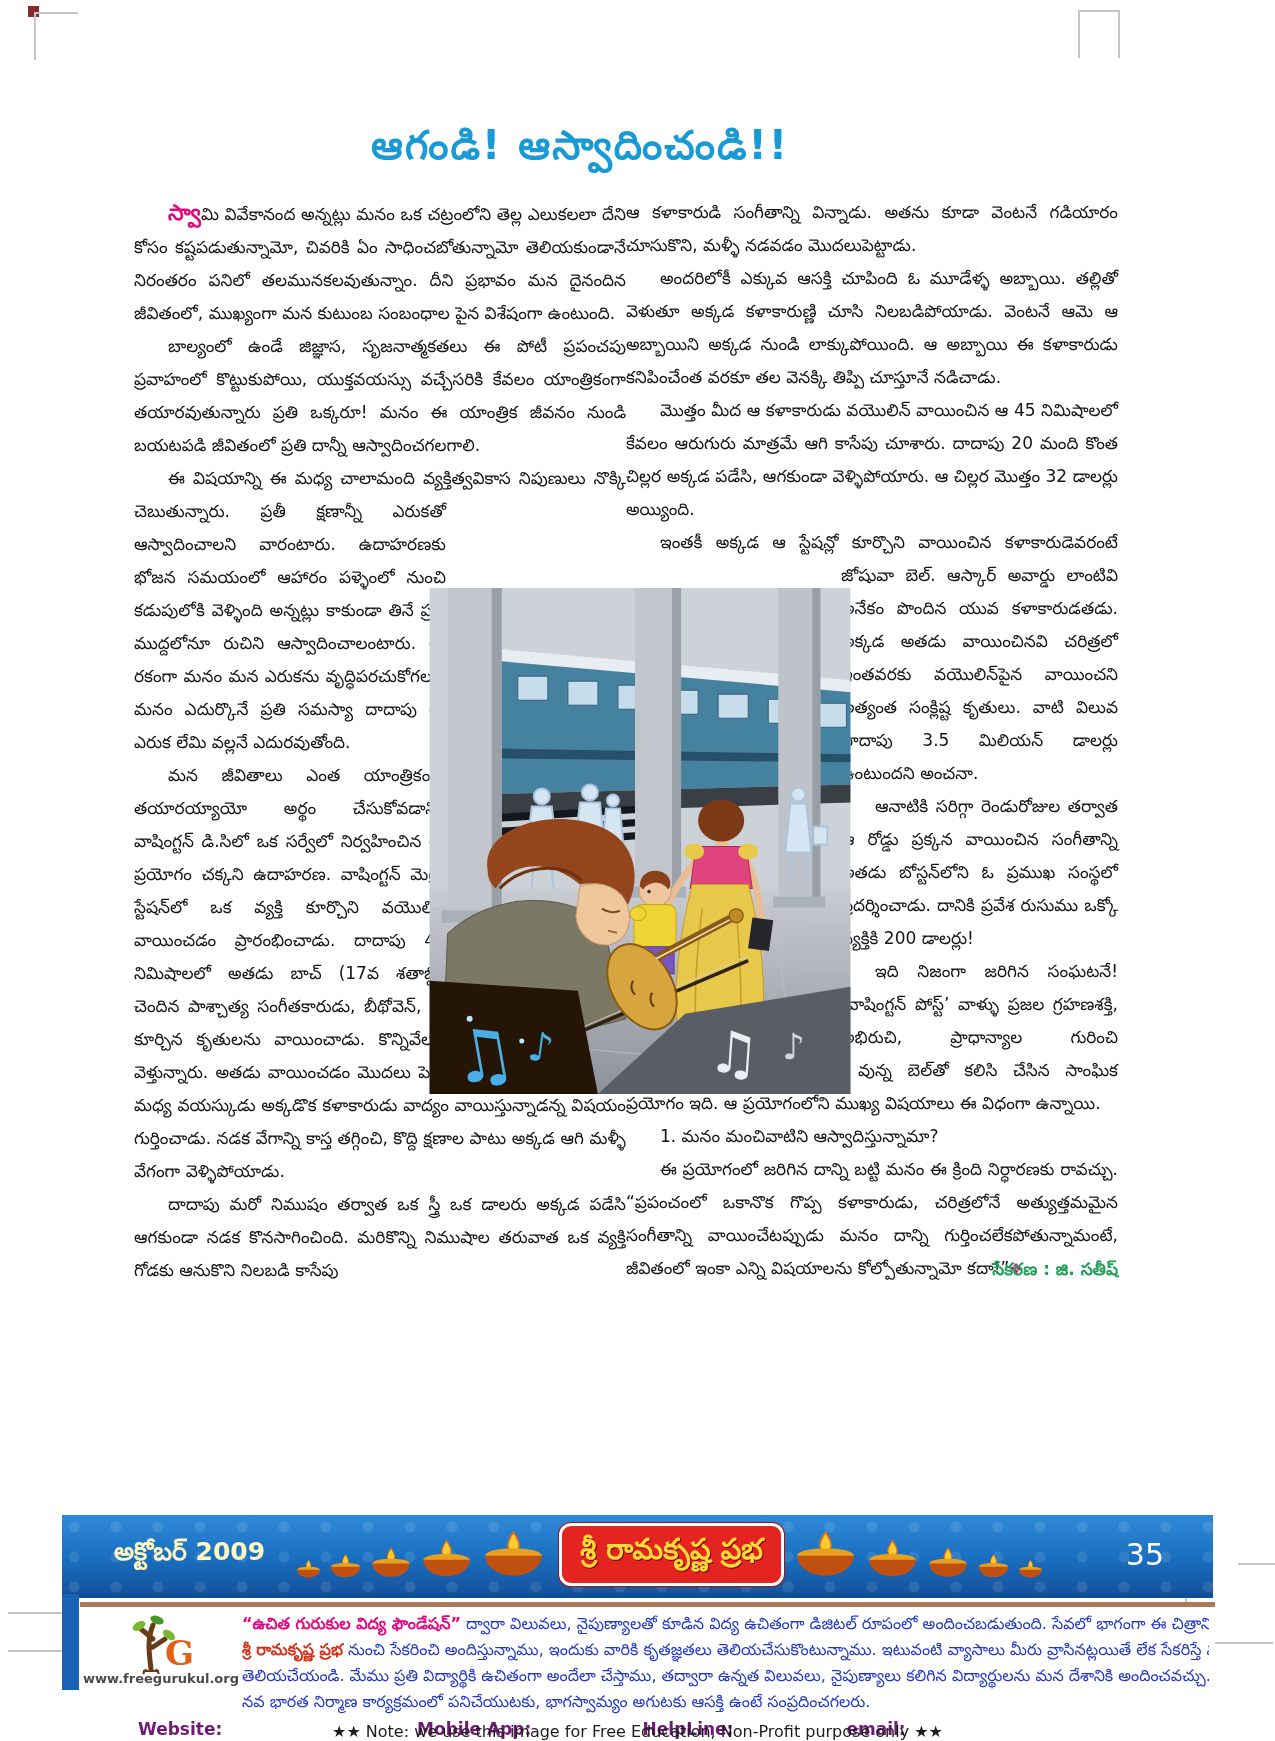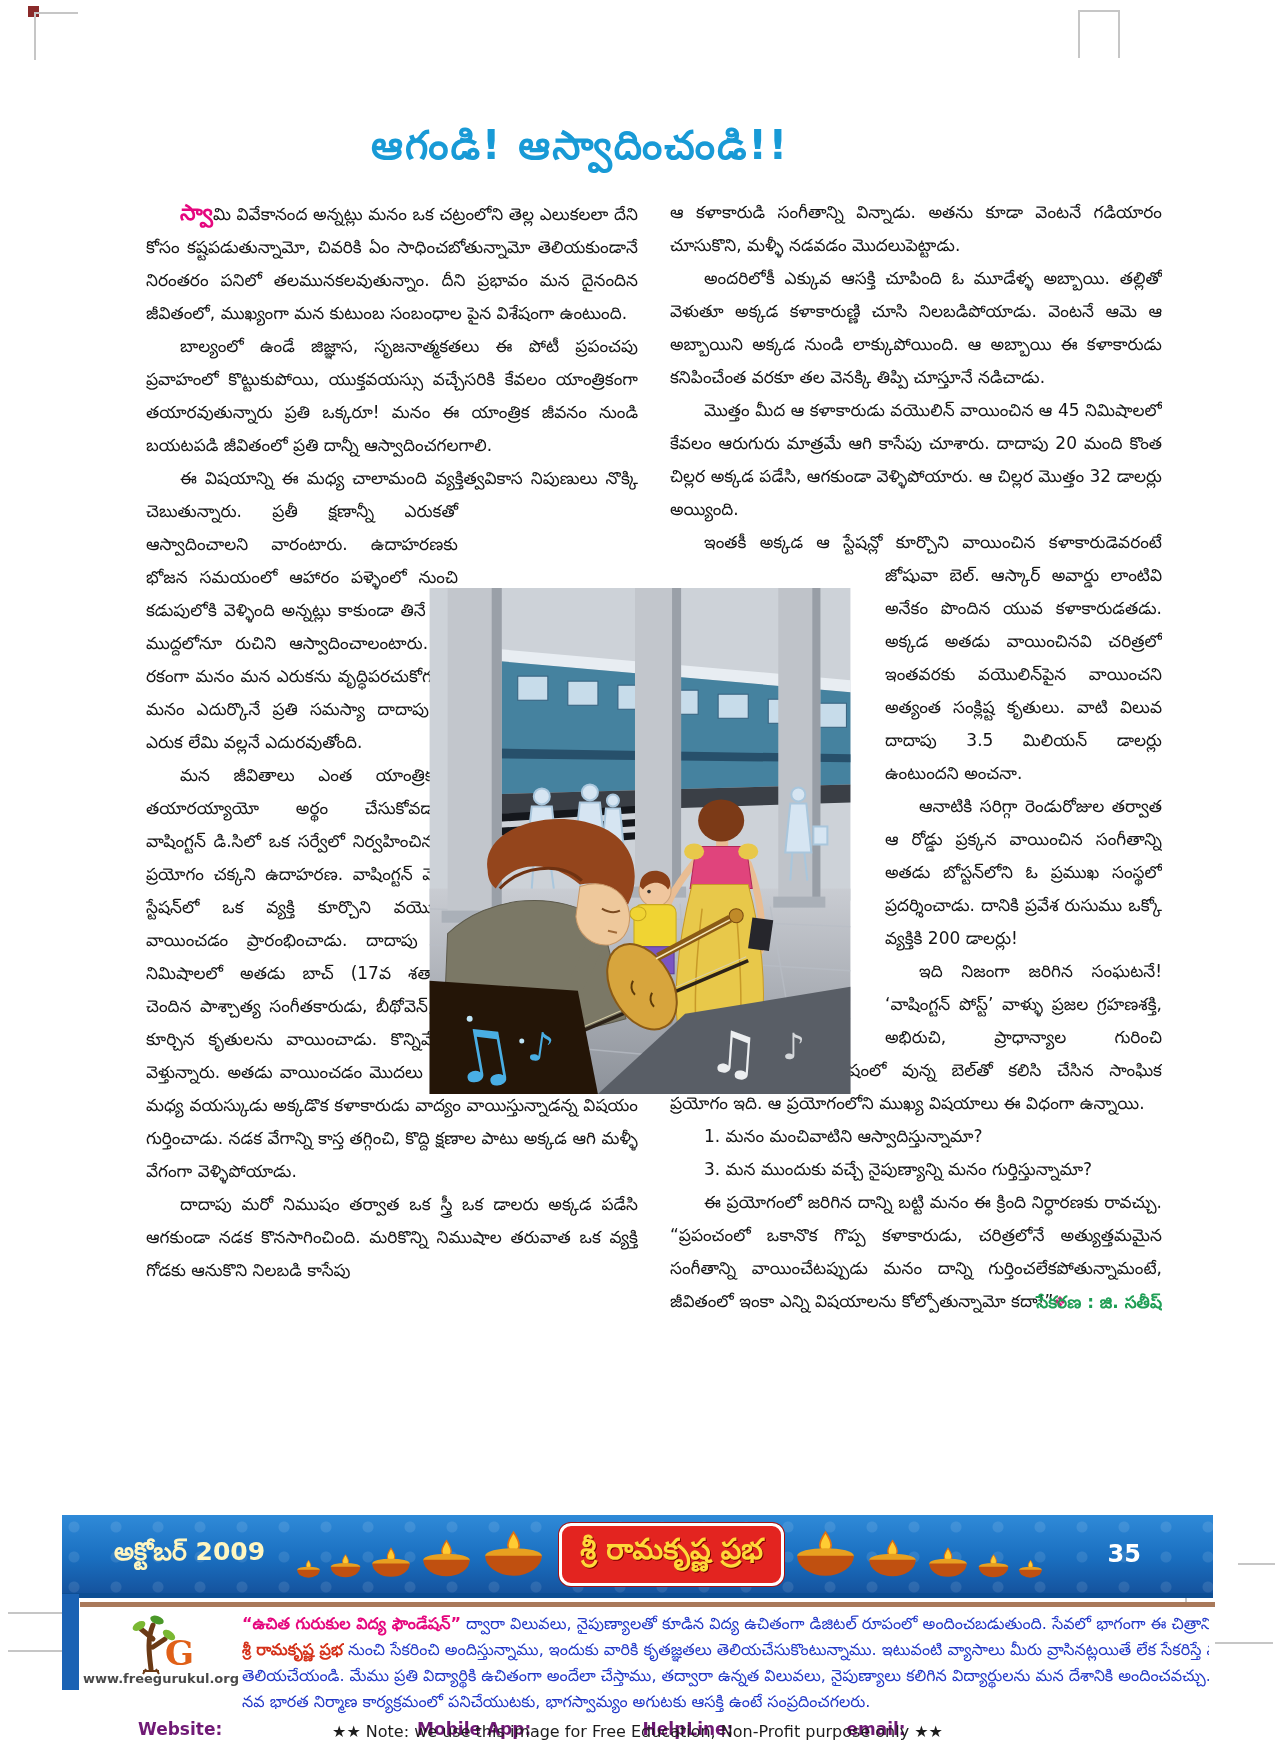--- a/index.html
+++ b/index.html
@@ -8,22 +8,22 @@
 
   
   .mark{position:absolute;background:#c6c6c6;}
   .mark.sq{background:#8a2a2a;}
 
   
   .title{position:absolute;left:0;top:122px;width:1160px;text-align:center;margin:0;
          font-size:40px;font-weight:bold;color:#189ad6;letter-spacing:2px;}
 
   
-  .article{position:absolute;left:146px;top:196px;width:1016px;height:1302px;overflow:hidden;
-           display:flex;gap:32px;}
+  .article{position:absolute;left:134px;top:196px;width:1016px;height:1302px;overflow:hidden;
+           display:flex;}
   .col{width:492px;font-size:17px;line-height:33px;color:#141414;text-align:justify;}
   .col p{margin:0;text-indent:34px;}
   .col p.noind{text-indent:0;}
   .lead{color:#e5077e;font-weight:bold;font-size:1.3em;}
   .spacer-r{float:right;width:170px;height:495px;margin-left:10px;}
   .spacer-l{float:left;width:205px;height:492px;margin-right:10px;}
   .qitem{text-indent:34px;}
   .lastp{position:relative;}
   .diamond{color:#d81b7c;font-size:15px;}
   .attribution{position:absolute;right:0;bottom:0;color:#1f9e55;font-weight:bold;text-indent:0;}
@@ -42,21 +42,21 @@
           background-size:42px 30px;}
   .banner-date{position:relative;margin-left:52px;font-size:25px;font-weight:bold;color:#fff6c0;white-space:nowrap;}
   .diyas{position:relative;display:flex;align-items:flex-end;gap:6px;margin-left:30px;}
   .diyas.rev{margin-left:8px;}
   .diya{display:block;}
   .d1{height:20px;width:27px;} .d2{height:26px;width:35px;} .d3{height:33px;width:44px;}
   .d4{height:41px;width:55px;} .d5{height:50px;width:67px;}
   .mag-box{position:relative;margin-left:12px;background:#e32420;border:3px solid #ffffff;
            border-radius:12px;padding:6px 18px 10px 18px;box-shadow:0 0 0 1px #a80f0f;}
   .mag-box span{font-size:29px;font-weight:bold;color:#ffd83a;text-shadow:1px 1px 0 #7a0000;white-space:nowrap;}
-  .page-num{position:relative;margin-left:auto;margin-right:72px;font-size:24px;font-weight:bold;color:#ffffff;}
+  .page-num{position:relative;margin-left:auto;margin-right:49px;font-size:30px;font-weight:normal;color:#ffffff;}
   .banner-tab{position:absolute;left:62px;top:1594px;width:17px;height:96px;background:#1a62b4;}
 
   
   .info-box{position:absolute;left:80px;top:1602px;width:1135px;border-top:5px solid #a9795a;
             background:#ffffff;box-sizing:border-box;padding:4px 6px 0 0;}
   .info-row{display:flex;}
   .logo-col{width:162px;flex:0 0 162px;text-align:center;padding-top:2px;}
   .logo-col svg{display:block;margin:0 auto;}
   .logo-url{font-size:13px;font-weight:bold;color:#4a4a4a;margin-top:-4px;}
   .text-col{flex:1;overflow:hidden;}
@@ -97,21 +97,20 @@
       <p>దాదాపు మరో నిముషం తర్వాత ఒక స్త్రీ  ఒక డాలరు అక్కడ పడేసి ఆగకుండా నడక కొనసాగించింది. మరికొన్ని నిముషాల తరువాత ఒక వ్యక్తి గోడకు ఆనుకొని నిలబడి కాసేపు</p>
     </div>
     <div class="col">
       <p class="noind">ఆ కళాకారుడి సంగీతాన్ని విన్నాడు. అతను కూడా వెంటనే గడియారం చూసుకొని, మళ్ళీ నడవడం మొదలుపెట్టాడు.</p>
       <p>అందరిలోకీ ఎక్కువ ఆసక్తి చూపింది ఓ మూడేళ్ళ అబ్బాయి. తల్లితో వెళుతూ అక్కడ కళాకారుణ్ణి చూసి నిలబడిపోయాడు. వెంటనే ఆమె ఆ అబ్బాయిని అక్కడ నుండి లాక్కుపోయింది. ఆ అబ్బాయి ఈ కళాకారుడు కనిపించేంత వరకూ తల వెనక్కి తిప్పి చూస్తూనే నడిచాడు.</p>
       <p>మొత్తం మీద ఆ కళాకారుడు వయొలిన్ వాయించిన ఆ 45 నిమిషాలలో కేవలం ఆరుగురు మాత్రమే ఆగి కాసేపు చూశారు. దాదాపు 20 మంది కొంత చిల్లర అక్కడ పడేసి, ఆగకుండా వెళ్ళిపోయారు. ఆ చిల్లర మొత్తం 32 డాలర్లు అయ్యింది.</p>
       <p><span>ఇంతకీ అక్కడ ఆ స్టేషన్లో కూర్చొని వాయించిన </span><span class="spacer-l"></span><span>కళాకారుడెవరంటే జోషువా బెల్. ఆస్కార్ అవార్డు లాంటివి అనేకం పొందిన యువ కళాకారుడతడు. అక్కడ అతడు వాయించినవి చరిత్రలో ఇంతవరకు వయొలిన్‌పైన వాయించని అత్యంత సంక్లిష్ట కృతులు. వాటి విలువ దాదాపు 3.5 మిలియన్ డాలర్లు ఉంటుందని అంచనా.</span></p>
       <p>ఆనాటికి సరిగ్గా రెండురోజుల తర్వాత ఆ రోడ్డు ప్రక్కన వాయించిన సంగీతాన్ని అతడు బోస్టన్‌లోని ఓ ప్రముఖ సంస్థలో ప్రదర్శించాడు. దానికి ప్రవేశ రుసుము ఒక్కో వ్యక్తికి 200 డాలర్లు!</p>
       <p>ఇది నిజంగా జరిగిన సంఘటనే! ‘వాషింగ్టన్ పోస్ట్’ వాళ్ళు ప్రజల గ్రహణశక్తి, అభిరుచి, ప్రాధాన్యాల గురించి తెలుసుకోవడానికి మారువేషంలో వున్న బెల్‌తో కలిసి చేసిన సాంఘిక ప్రయోగం ఇది. ఆ ప్రయోగంలోని ముఖ్య విషయాలు ఈ విధంగా ఉన్నాయి.</p>
       <p class="qitem">1.  మనం మంచివాటిని ఆస్వాదిస్తున్నామా?</p>
-      <p class="qitem">3.  మన ముందుకు వచ్చే నైపుణ్యాన్ని మనం గుర్తిస్తున్నామా?</p>
       <p class="lastp"><span>ఈ ప్రయోగంలో జరిగిన దాన్ని బట్టి మనం ఈ క్రింది నిర్ధారణకు రావచ్చు. “ప్రపంచంలో ఒకానొక గొప్ప కళాకారుడు, చరిత్రలోనే అత్యుత్తమమైన సంగీతాన్ని వాయించేటప్పుడు మనం దాన్ని గుర్తించలేకపోతున్నామంటే, జీవితంలో ఇంకా ఎన్ని విషయాలను కోల్పోతున్నామో కదా!”</span><span class="diamond">❖</span><span class="attribution">సేకరణ : జి. సతీష్</span></p>
     </div>
   </div>
 
   <figure class="illustration">
     <svg viewBox="0 0 420 505" xmlns="http://www.w3.org/2000/svg">
       <defs>
         <linearGradient id="floorG" x1="0" y1="0" x2="0" y2="1">
           <stop offset="0" stop-color="#c9ccd2"></stop>
             <stop offset="1" stop-color="#8d929a"></stop>

